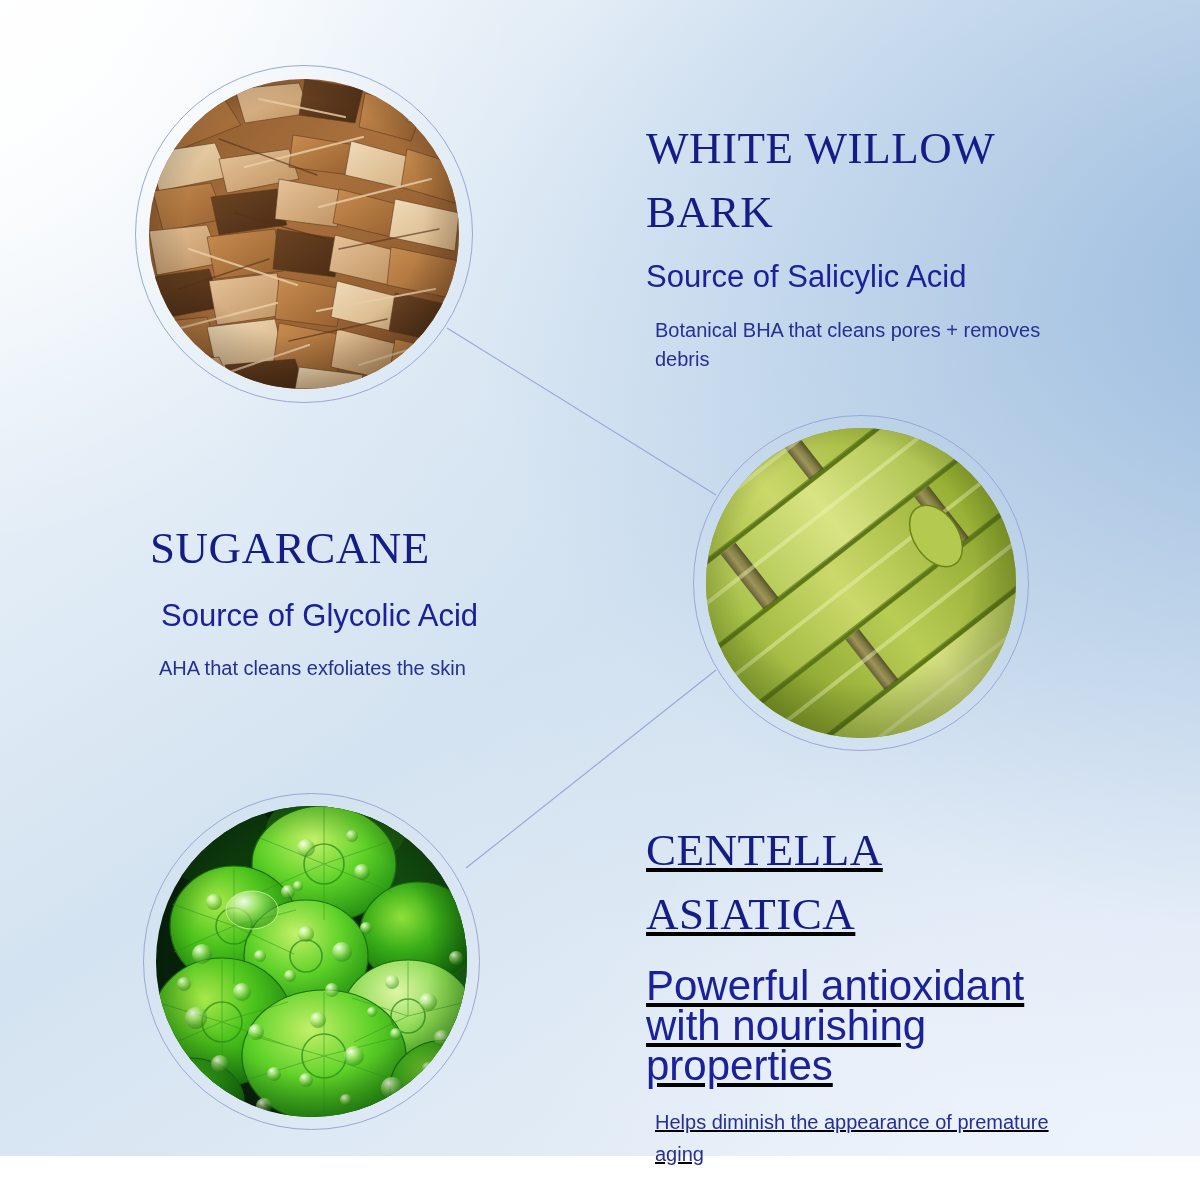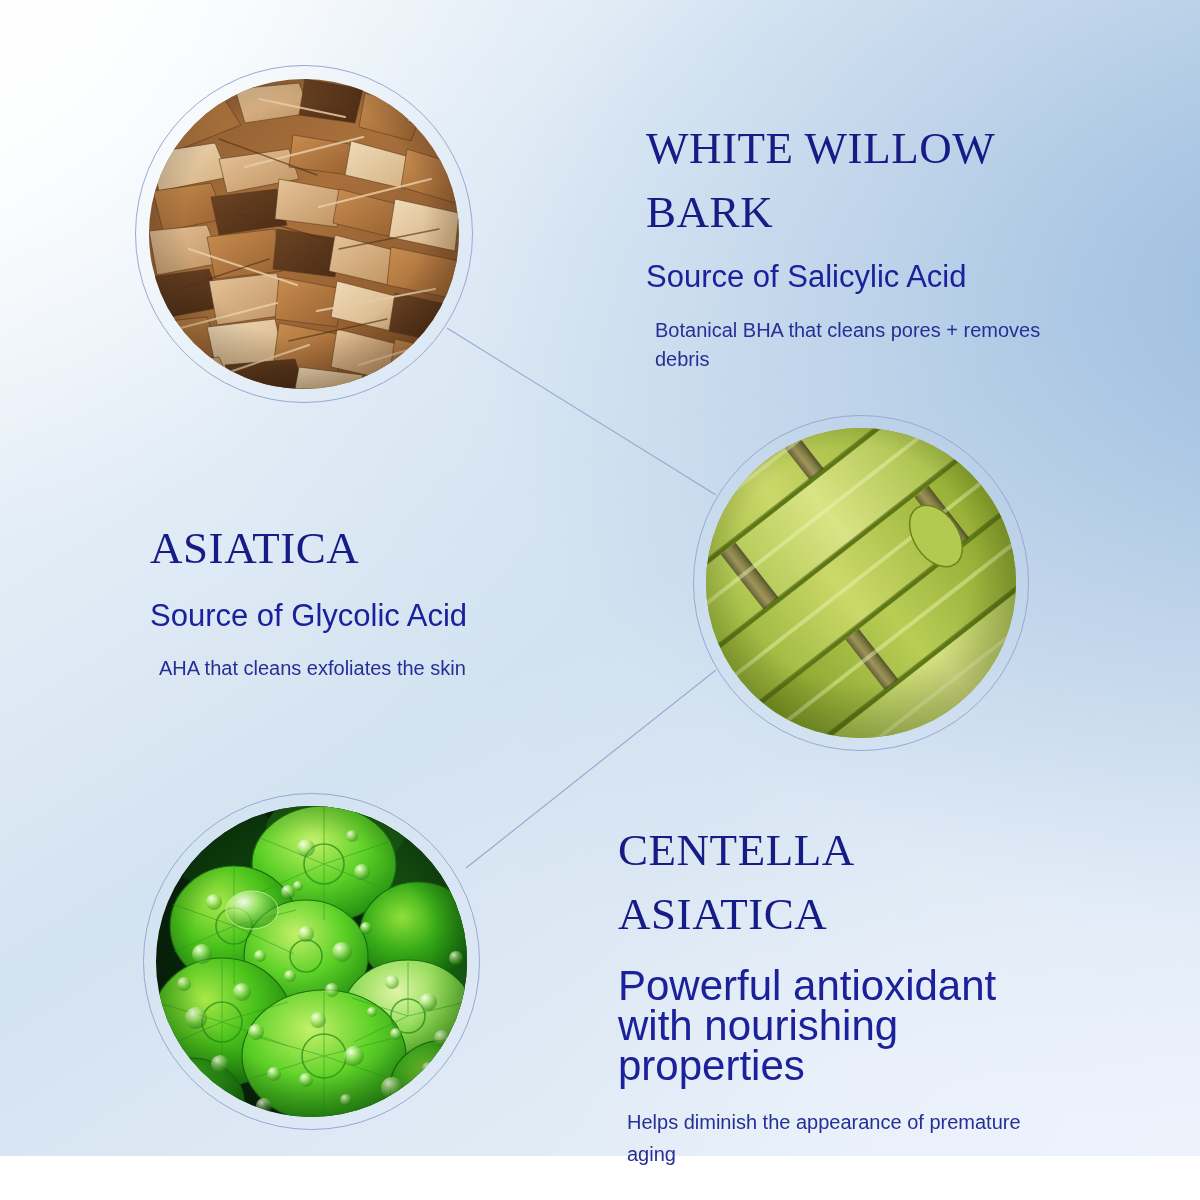--- a/index.html
+++ b/index.html
@@ -77,25 +77,25 @@
 
   
   #block-willow { left: 646px; top: 116px; width: 430px; }
   #block-willow .ingredient-title { font-size: 45px; line-height: 64px; }
   #block-willow .ingredient-subtitle { font-size: 31px; line-height: 40px; margin-top: 13px; }
   #block-willow .ingredient-desc { font-size: 20px; line-height: 28.5px; margin-top: 19px; }
 
   
   #block-sugarcane { left: 150px; top: 518px; width: 430px; }
   #block-sugarcane .ingredient-title { font-size: 45px; line-height: 60px; }
-  #block-sugarcane .ingredient-subtitle { font-size: 31px; line-height: 40px; margin-top: 18px; }
+  #block-sugarcane .ingredient-subtitle { font-size: 31px; line-height: 40px; margin-top: 18px; margin-left: 11px; }
   #block-sugarcane .ingredient-desc { font-size: 20px; line-height: 28.5px; margin-top: 18px; }
 
   
-  #block-centella { left: 618px; top: 818px; width: 440px; }
+  #block-centella { left: 646px; top: 818px; width: 440px; text-decoration: underline; }
   #block-centella .ingredient-title { font-size: 45px; line-height: 64px; }
   #block-centella .ingredient-subtitle { font-size: 42px; line-height: 40px; margin-top: 20px; }
   #block-centella .ingredient-desc { font-size: 20px; line-height: 32px; margin-top: 20px; }
 </style>
 </head>
 <body>
 
 <div id="infographic">
 
   <svg class="connectors" viewBox="0 0 1200 1200" width="1200" height="1200">
@@ -414,21 +414,21 @@
     </div>
   </div>
 
   <div class="text-block" id="block-willow">
     <h2 class="ingredient-title">WHITE WILLOW BARK</h2>
     <p class="ingredient-subtitle">Source of Salicylic Acid</p>
     <p class="ingredient-desc">Botanical BHA that cleans pores + removes debris</p>
   </div>
 
   <div class="text-block" id="block-sugarcane">
-    <h2 class="ingredient-title">ASIATICA</h2>
+    <h2 class="ingredient-title">SUGARCANE</h2>
     <p class="ingredient-subtitle">Source of Glycolic Acid</p>
     <p class="ingredient-desc">AHA that cleans exfoliates the skin</p>
   </div>
 
   <div class="text-block" id="block-centella">
     <h2 class="ingredient-title">CENTELLA ASIATICA</h2>
     <p class="ingredient-subtitle">Powerful antioxidant with nourishing properties</p>
     <p class="ingredient-desc">Helps diminish the appearance of premature aging</p>
   </div>
 

